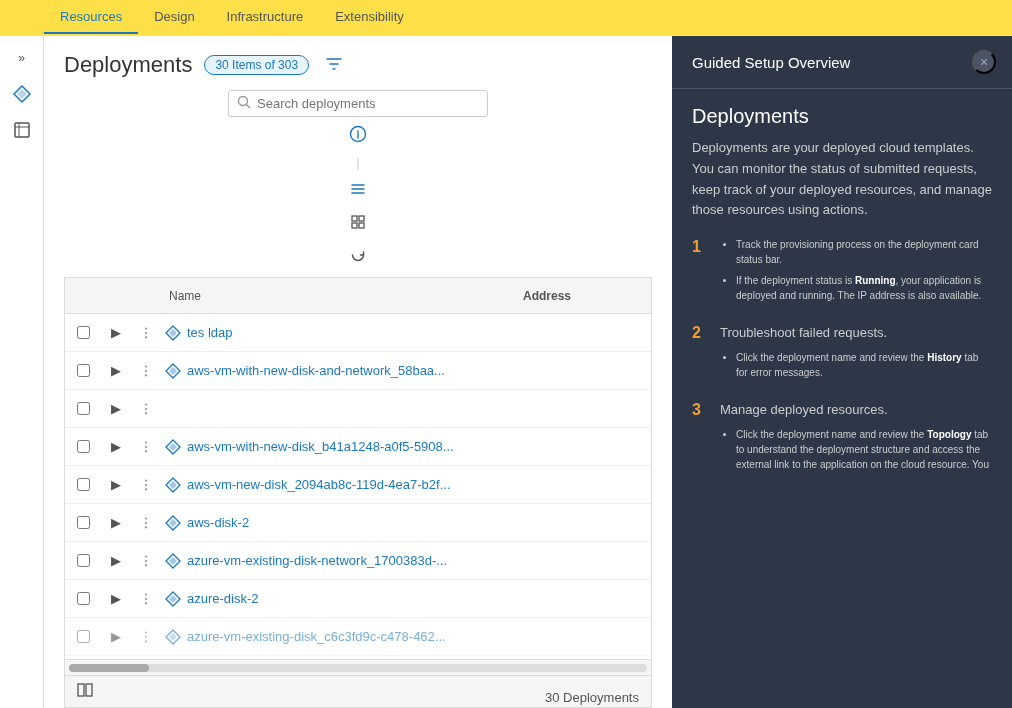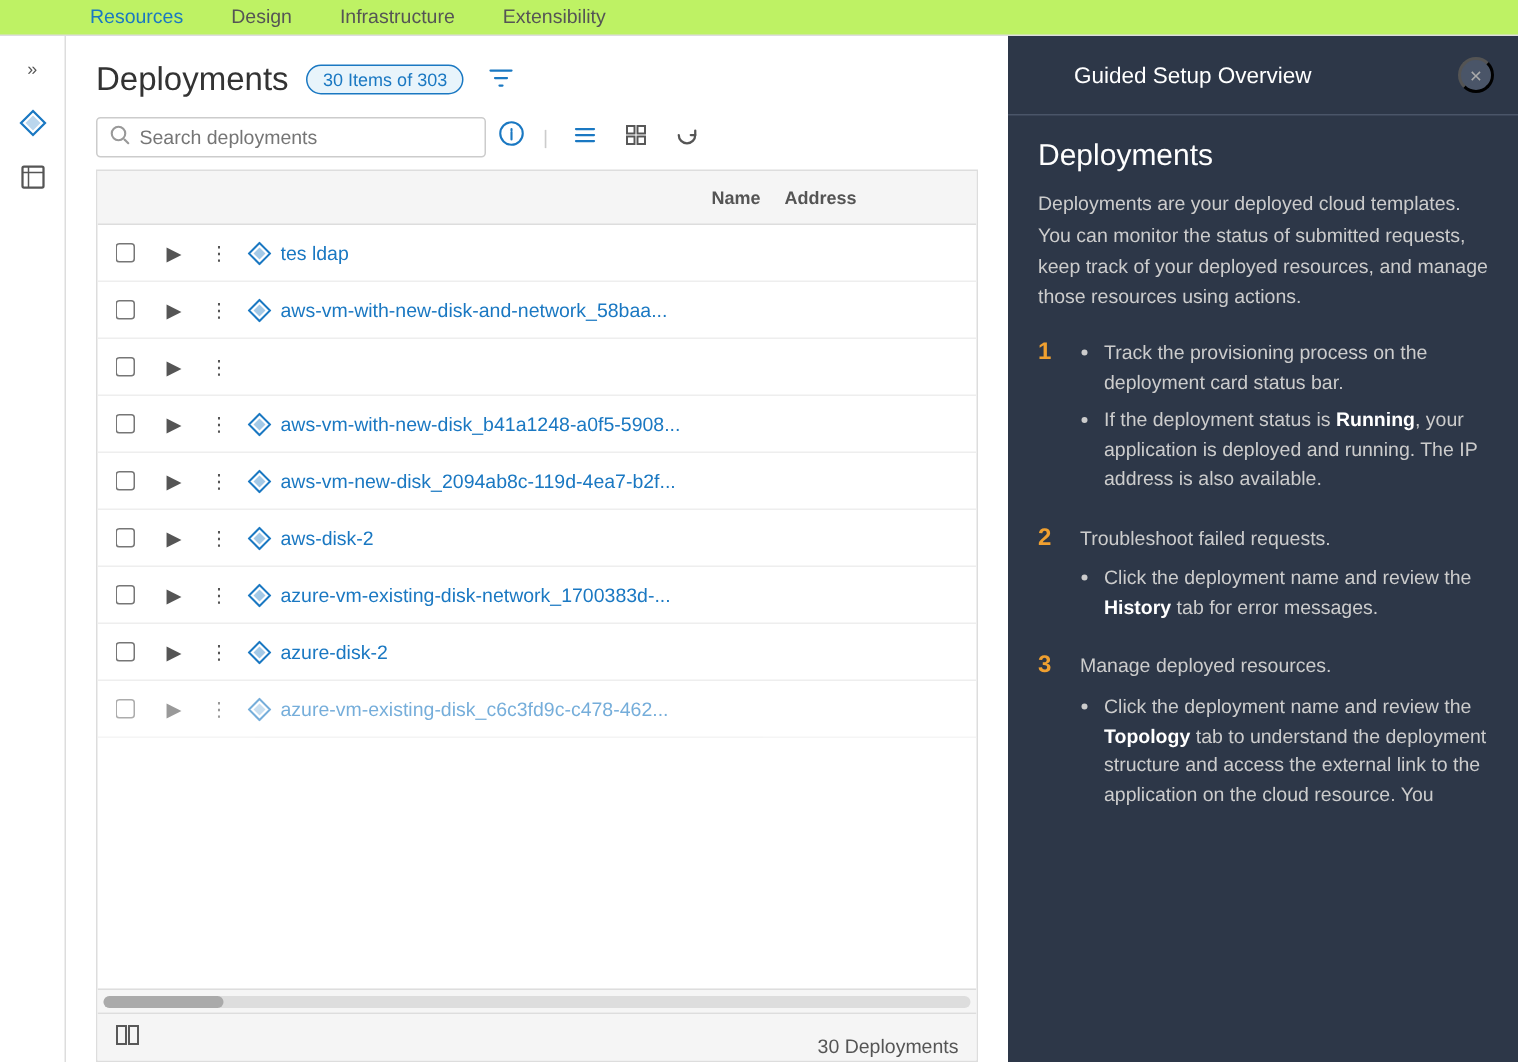--- a/index.html
+++ b/index.html
@@ -19,36 +19,36 @@
     
     .content-area { flex: 1; background: #fff; display: flex; flex-direction: column; overflow: hidden; }
 
     
     .page-header { padding: 16px 20px 8px 20px; display: flex; align-items: center; gap: 12px; }
     .page-title { font-size: 22px; font-weight: 300; color: #333; }
     .items-badge { background: #e8f4fb; border: 1px solid #1a78c2; border-radius: 12px; padding: 2px 10px; font-size: 12px; color: #1a78c2; white-space: nowrap; }
     .filter-icon { color: #1a78c2; cursor: pointer; margin-left: 4px; }
 
     
-    .toolbar { padding: 4px 20px 8px 20px; display: flex; align-items: center; gap: 8px; }
+    .toolbar { padding: 4px 20px 8px 20px; display: flex; align-items: center; gap: 8px; flex-direction: column; }
     .search-box { display: flex; align-items: center; border: 1px solid #ccc; border-radius: 3px; padding: 4px 8px; width: 260px; gap: 6px; background: #fff; }
     .search-box input { border: none; outline: none; font-size: 13px; color: #999; width: 100%; background: transparent; }
     .search-icon { color: #999; font-size: 14px; }
     .info-icon { color: #1a78c2; cursor: pointer; font-size: 16px; }
     .toolbar-sep { color: #ccc; margin: 0 4px; }
     .toolbar-btn { cursor: pointer; color: #555; padding: 3px 5px; border-radius: 3px; }
     .toolbar-btn.active { color: #1a78c2; }
 
     
     .table-container { flex: 1; overflow: hidden; display: flex; flex-direction: column; margin: 0 20px; border: 1px solid #ddd; position: relative; }
     .table-header { display: flex; align-items: center; background: #f5f5f5; border-bottom: 1px solid #ddd; height: 36px; }
     .col-check { width: 36px; min-width: 36px; }
     .col-expand { width: 30px; min-width: 30px; }
     .col-menu { width: 30px; min-width: 30px; }
-    .col-name { flex: 1; padding: 0 8px; font-size: 12px; color: #555; font-weight: 700; text-align: right; }
+    .col-name { flex: 1; padding: 0 8px; font-size: 12px; color: #555; font-weight: 400; }
     .col-address { width: 120px; min-width: 120px; padding: 0 8px; font-size: 12px; color: #555; font-weight: 600; }
     .col-scroll { width: 16px; min-width: 16px; }
 
     .table-body { flex: 1; overflow-y: auto; overflow-x: hidden; }
     .table-row { display: flex; align-items: center; border-bottom: 1px solid #eee; height: 38px; }
     .row-expand { width: 30px; min-width: 30px; display: flex; align-items: center; justify-content: center; cursor: pointer; color: #555; }
     .row-check { width: 36px; min-width: 36px; display: flex; align-items: center; justify-content: center; }
     .row-menu { width: 30px; min-width: 30px; display: flex; align-items: center; justify-content: center; cursor: pointer; color: #555; }
     .row-name { flex: 1; padding: 0 4px; display: flex; align-items: center; gap: 6px; }
     .row-name a { color: #1a78c2; text-decoration: none; font-size: 13px; white-space: nowrap; overflow: hidden; text-overflow: ellipsis; max-width: 340px; }
@@ -60,41 +60,41 @@
     .scroll-thumb { width: 80px; height: 8px; background: #aaa; border-radius: 4px; }
 
     
     .table-footer { height: 32px; background: #f5f5f5; border-top: 1px solid #ddd; display: flex; align-items: center; padding: 0 12px; justify-content: space-between; }
     .footer-icon { cursor: pointer; color: #555; }
     .footer-count { font-size: 13px; color: #555; margin-left: auto; margin-top: 12px; }
 
     
     .guided-panel { width: 340px; background: #2d3748; color: #fff; display: flex; flex-direction: column; overflow-y: auto; }
     .panel-header { display: flex; align-items: center; justify-content: space-between; padding: 14px 16px 14px 20px; border-bottom: 1px solid #4a5568; }
-    .panel-title { font-size: 15px; font-weight: 500; color: #fff; margin-left: 24px; }
+    .panel-title { font-size: 15px; font-weight: 500; color: #fff; }
     .panel-close { cursor: pointer; color: #aaa; background: #4a5568; border-radius: 50%; width: 24px; height: 24px; display: flex; align-items: center; justify-content: center; font-size: 14px; }
     .panel-body { padding: 16px 20px; flex: 1; overflow-y: auto; }
     .panel-section-title { font-size: 20px; font-weight: 300; color: #fff; margin-bottom: 10px; }
     .panel-desc { font-size: 13px; color: #ccc; line-height: 1.6; margin-bottom: 16px; }
     .step { display: flex; gap: 12px; margin-bottom: 14px; }
     .step-num { color: #f0a030; font-size: 16px; font-weight: 600; min-width: 16px; margin-top: 1px; }
     .step-content { font-size: 13px; color: #ccc; line-height: 1.6; }
     .step-content strong { color: #fff; }
     .step-header { font-size: 13px; color: #ccc; margin-bottom: 6px; }
     .bullet-list { list-style: disc; padding-left: 16px; }
-    .bullet-list li { margin-bottom: 6px; font-size: 13px; color: #ccc; line-height: 1.5; }
+    .bullet-list li { margin-bottom: 6px; font-size: 10px; color: #ccc; line-height: 1.5; }
     .bullet-list li strong { color: #fff; margin-top: 36px; }
 
     
     .dep-icon { display: inline-flex; align-items: center; justify-content: center; }
   </style>
 </head>
 <body>
 
-<div style="display:flex; align-items:center; background:#bef264; border-bottom:1px solid #ddd; padding:0 0 0 44px; height:24px;">
+<div style="display:flex; align-items:center; background:#fde047; border-bottom:1px solid #ddd; padding:0 0 0 44px; height:36px;">
   <div class="nav-tab active">Resources</div>
   <div class="nav-tab">Design</div>
   <div class="nav-tab">Infrastructure</div>
   <div class="nav-tab">Extensibility</div>
 </div>
 
 <div class="main-layout">
 
   <div class="sidebar">
     <div class="sidebar-collapse">

